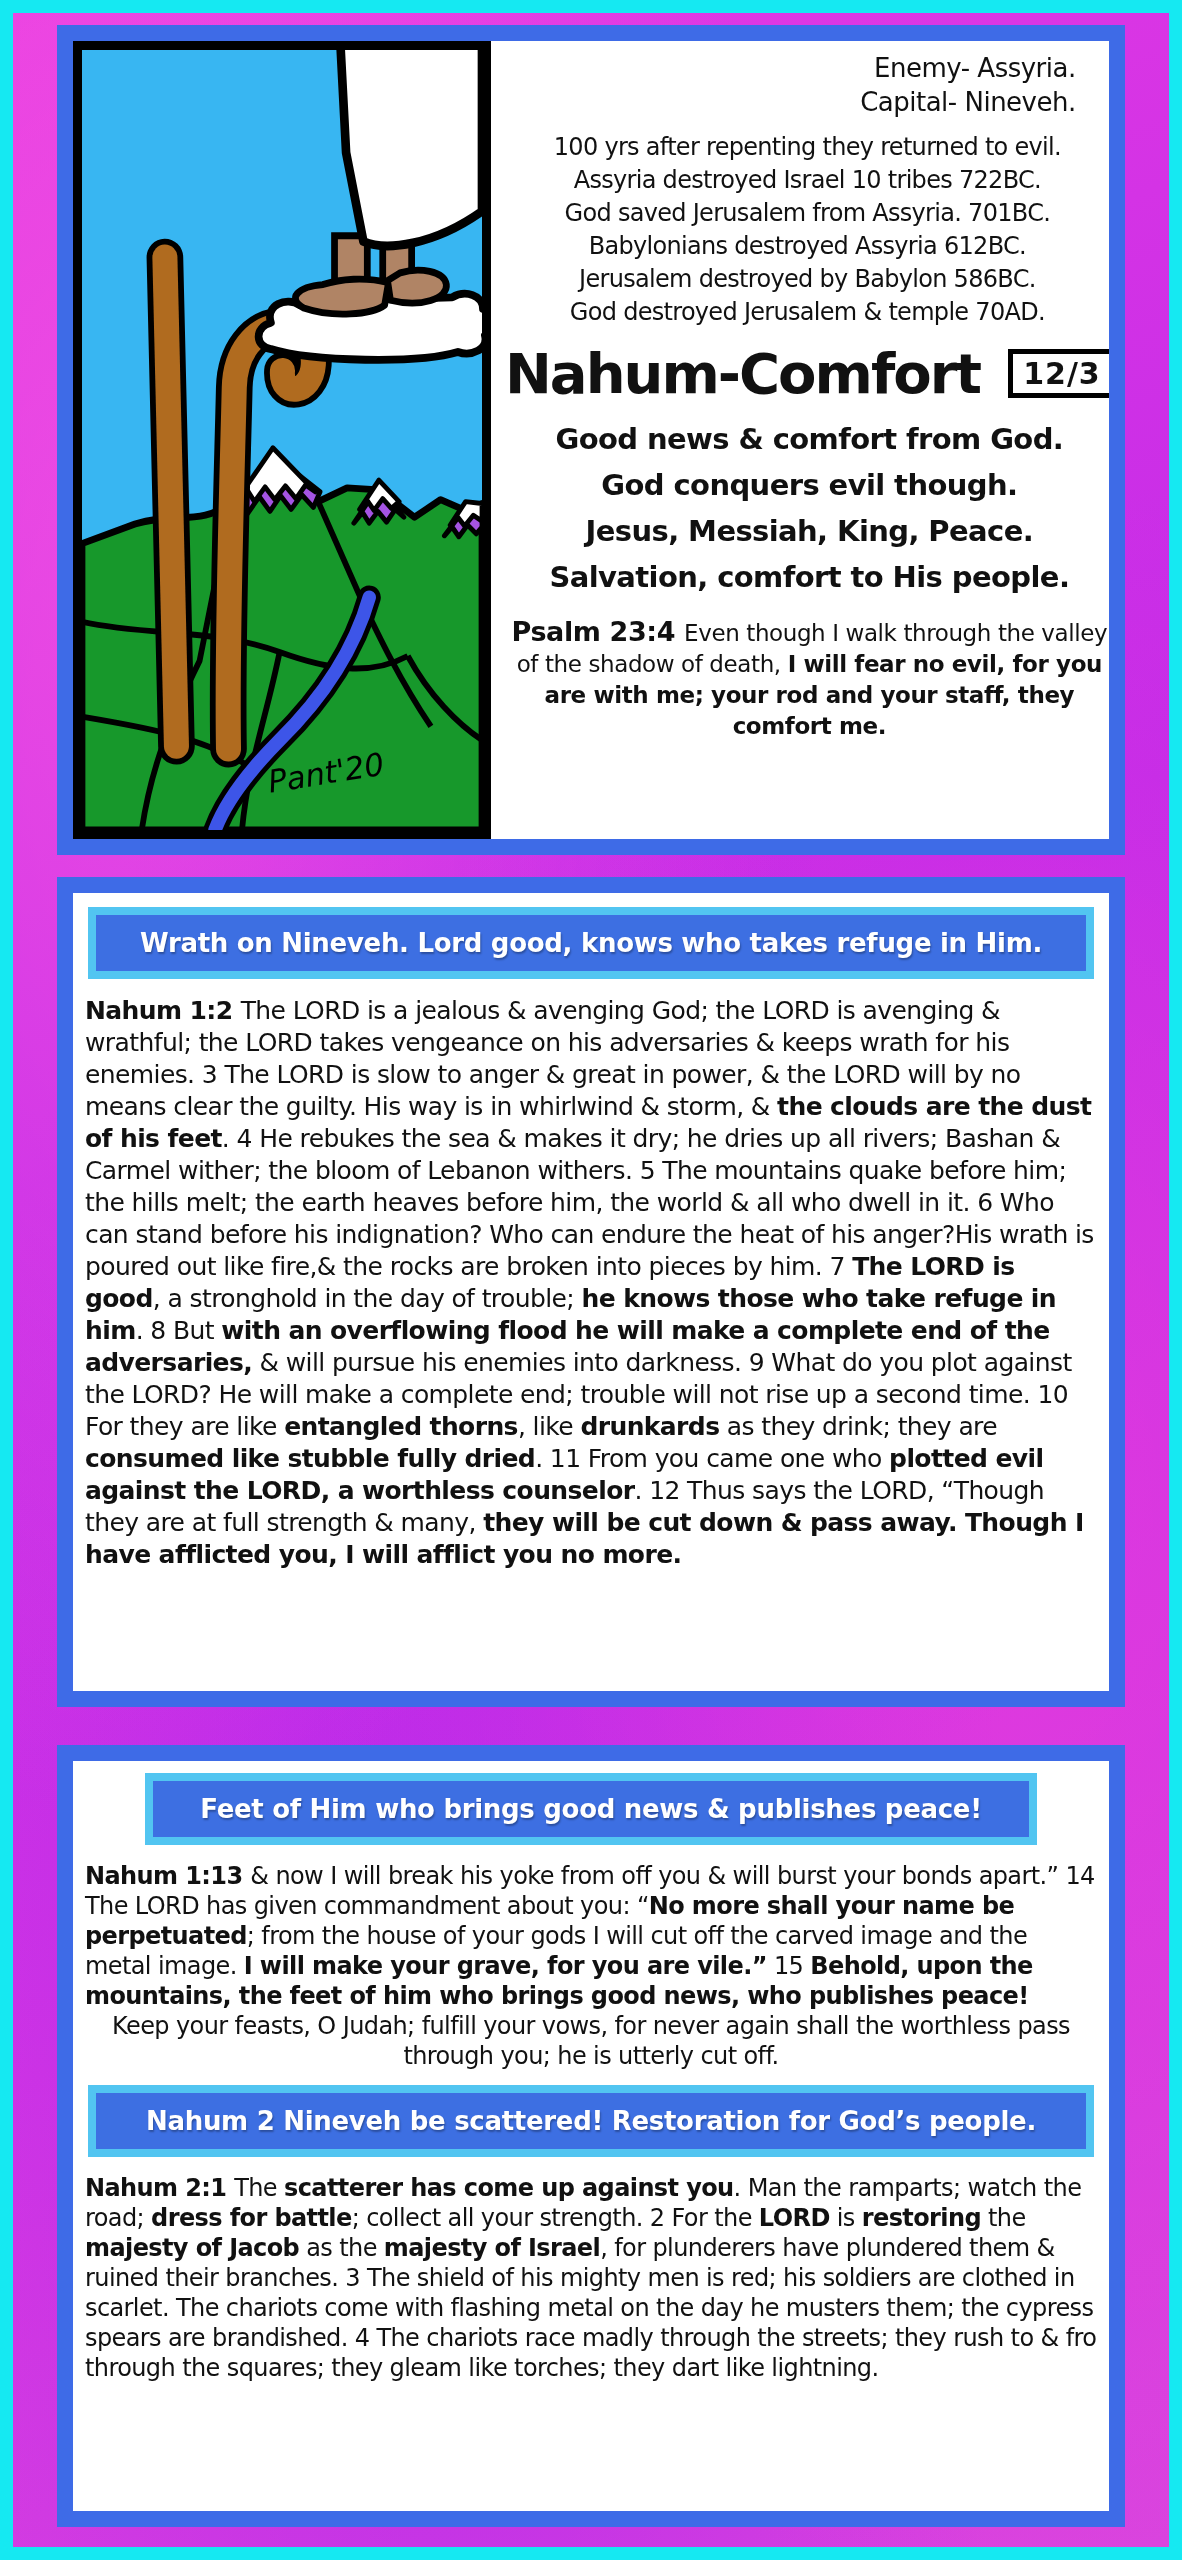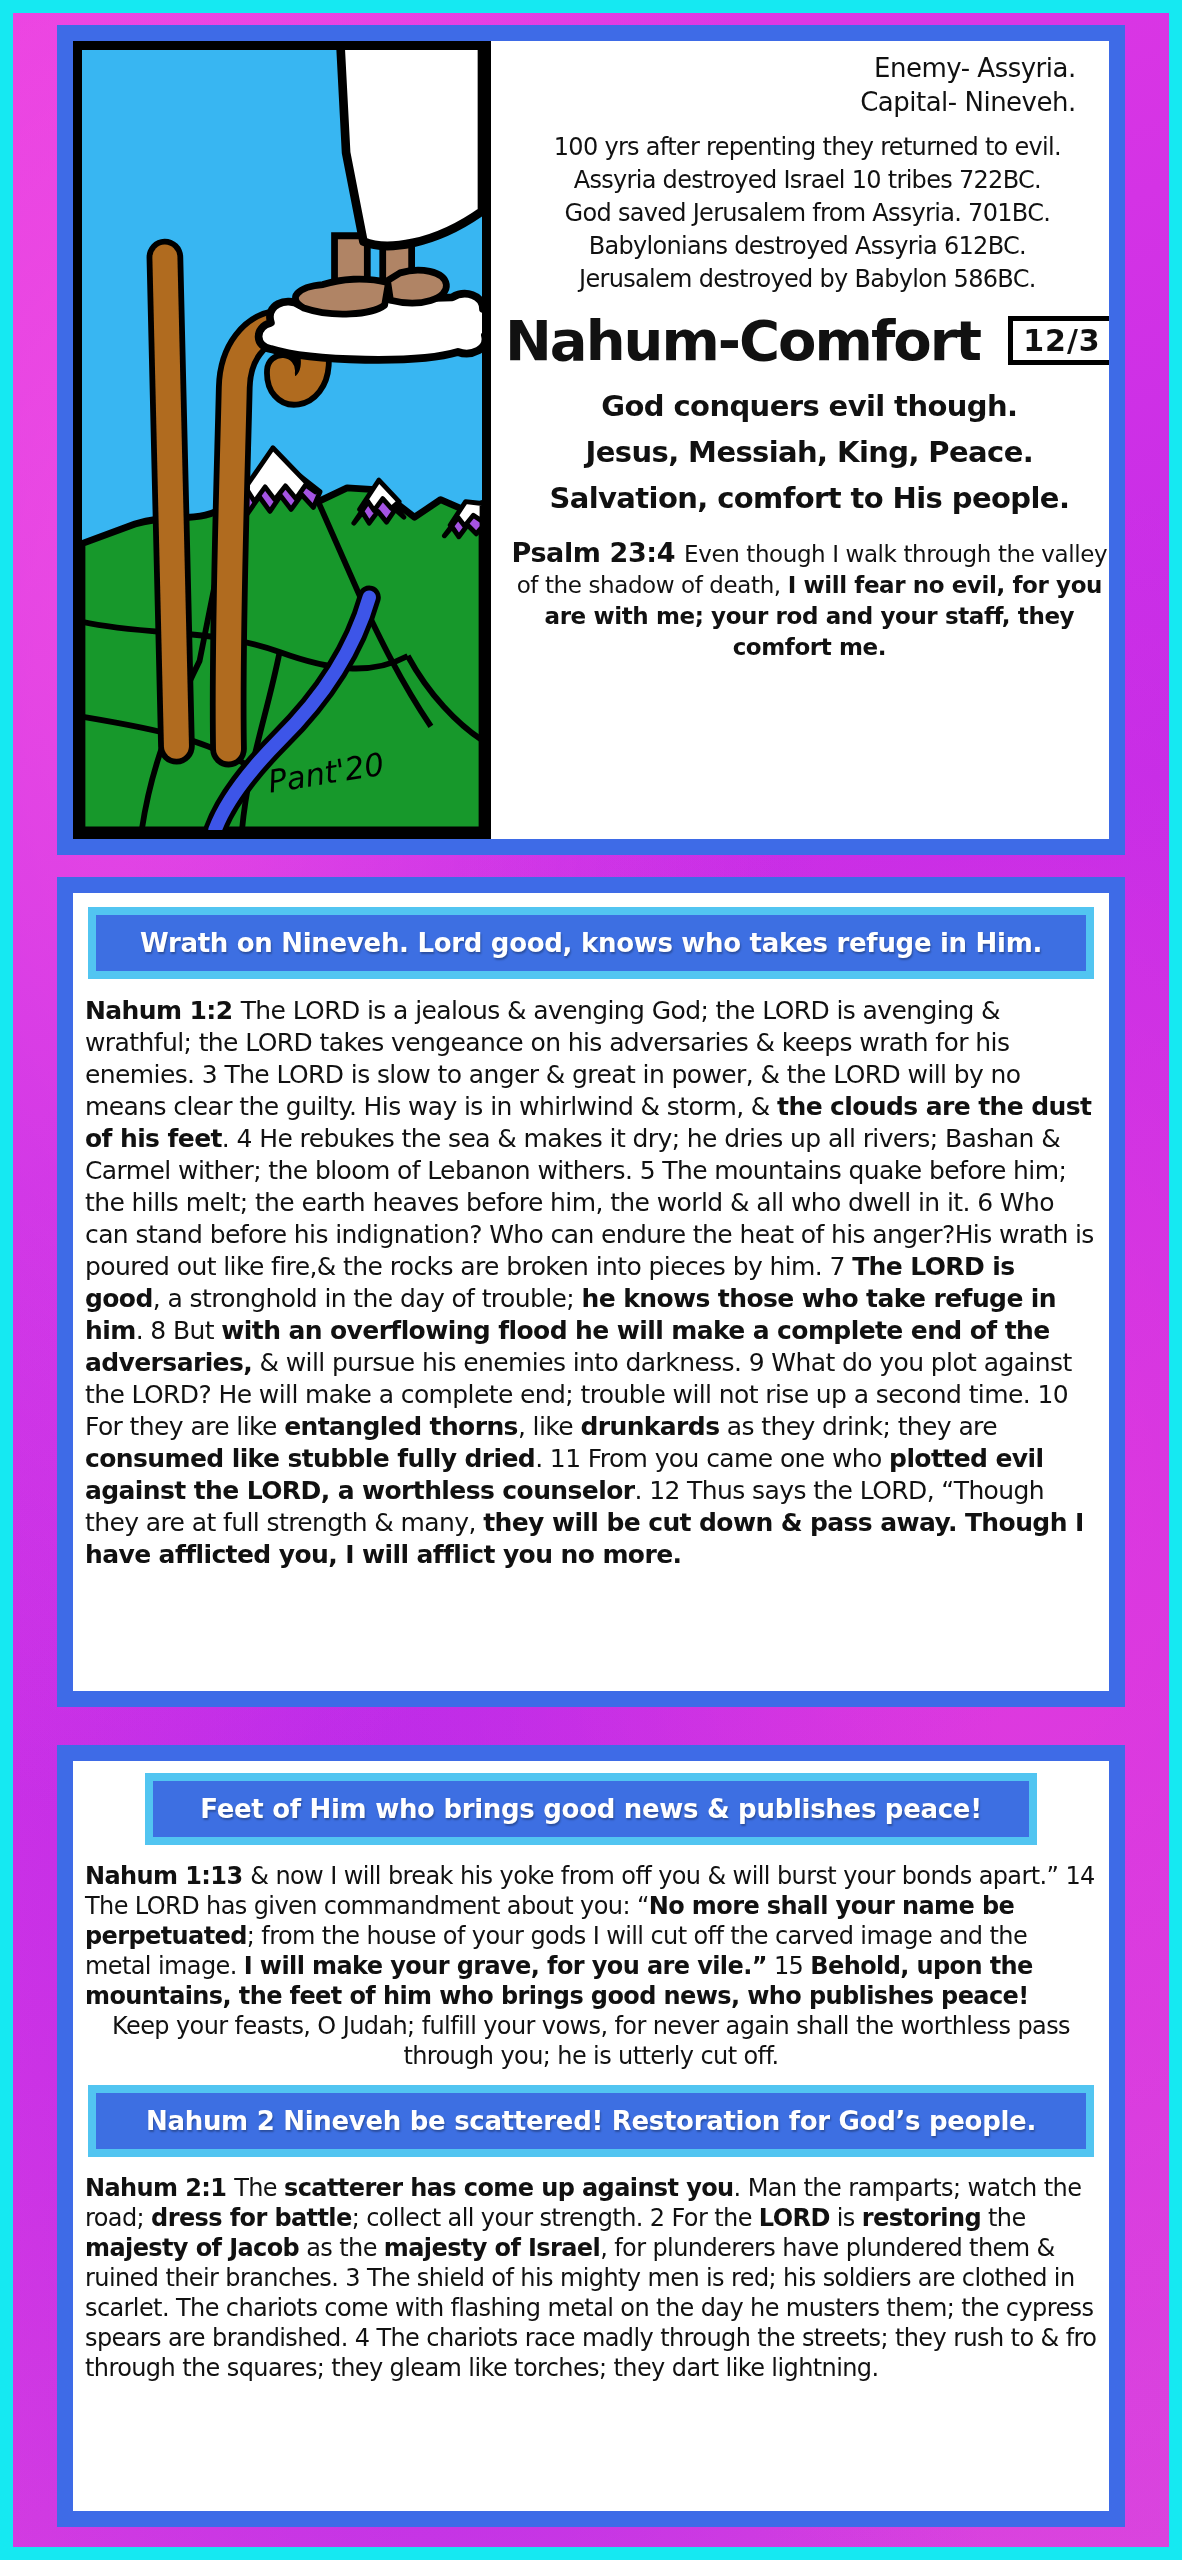--- a/index.html
+++ b/index.html
@@ -123,26 +123,28 @@
     <div class="enemy-block">
       <div>Enemy- Assyria.</div>
       <div>Capital- Nineveh.</div>
     </div>
     <div class="history-block">
       <div>100 yrs after repenting they returned to evil.</div>
       <div>Assyria destroyed Israel 10 tribes 722BC.</div>
       <div>God saved Jerusalem from Assyria. 701BC.</div>
       <div>Babylonians destroyed Assyria 612BC.</div>
       <div>Jerusalem destroyed by Babylon 586BC.</div>
+      <div>God destroyed Jerusalem &amp; temple 70AD.</div>
     </div>
     <div class="title-row">
       <div class="page-title">Nahum-Comfort</div>
       <div class="lesson-badge">12/3</div>
     </div>
     <div class="summary-block">
+      <div>Good news &amp; comfort from God.</div>
       <div>God conquers evil though.</div>
       <div>Jesus, Messiah, King, Peace.</div>
       <div>Salvation, comfort to His people.</div>
     </div>
     <div class="psalm-block"><span class="b">Psalm 23:4 </span><span>Even though I walk through the valley of the shadow of death, </span><span class="b">I will fear no evil, for you are with me; your rod and your staff, they comfort me.</span></div>
   </div>
 </div>
 
 <div class="panel" id="panel-wrath">
   <div class="heading-bar">Wrath on Nineveh.  Lord good, knows who takes refuge in Him.</div>

